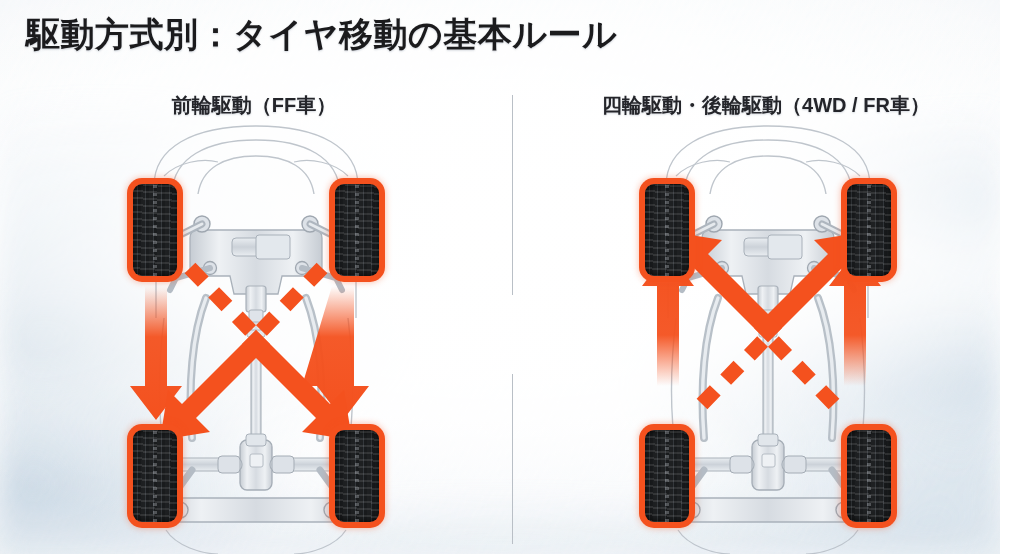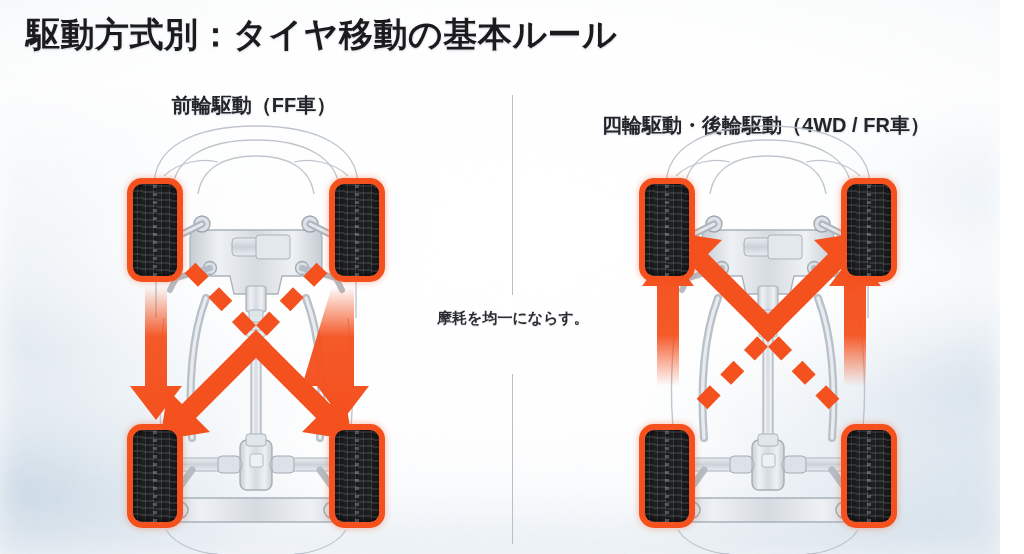--- a/index.html
+++ b/index.html
@@ -40,21 +40,21 @@
     position:absolute;left:26px;top:12px;
     font-size:34px;font-weight:bold;color:#1b1b1d;letter-spacing:.5px;
     text-shadow:0 1px 2px rgba(150,160,175,.45);
   }
   .panel-head{
     position:absolute;top:92px;width:420px;text-align:center;
     font-size:20px;font-weight:bold;color:#24252a;
     text-shadow:0 1px 2px rgba(150,160,175,.40);
   }
   .panel-head.left{left:44px;}
-  .panel-head.right{left:546px;width:440px;margin-top:20px;}
+  .panel-head.right{left:546px;width:440px;}
 
   .divider{position:absolute;left:512px;width:1px;background:#b9bfc6;}
   .divider.top{top:95px;height:200px;}
   .divider.bot{top:374px;height:170px;}
 
   .caption{
     position:absolute;left:383px;top:306px;width:260px;text-align:center;
     font-size:15px;font-weight:bold;color:#2b2c30;line-height:1.62;
     text-shadow:0 1px 1px rgba(160,170,182,.35);
   }
@@ -93,21 +93,20 @@
 
   <div class="title">駆動方式別：タイヤ移動の基本ルール</div>
 
   <div class="panel-head left">前輪駆動（FF車）</div>
   <div class="panel-head right">四輪駆動・後輪駆動（4WD / FR車）</div>
 
   <div class="divider top"></div>
   <div class="divider bot"></div>
 
   <div class="caption">
-    <div>摩耗を均一にならす。</div>
   </div>
 
   <div class="panel left">
 
     <svg viewBox="0 0 300 436">
       <defs>
         <linearGradient id="mtlL" x1="0" y1="0" x2="1" y2="0">
           <stop offset="0%" stop-color="#c6ccd3"></stop>
             <stop offset="22%" stop-color="#eef1f4"></stop>
           <stop offset="50%" stop-color="#d6dbe1"></stop>

